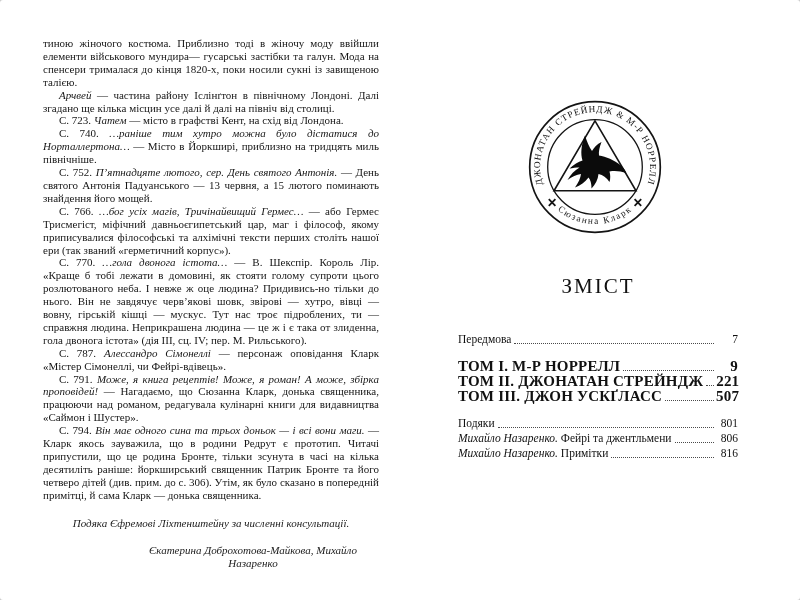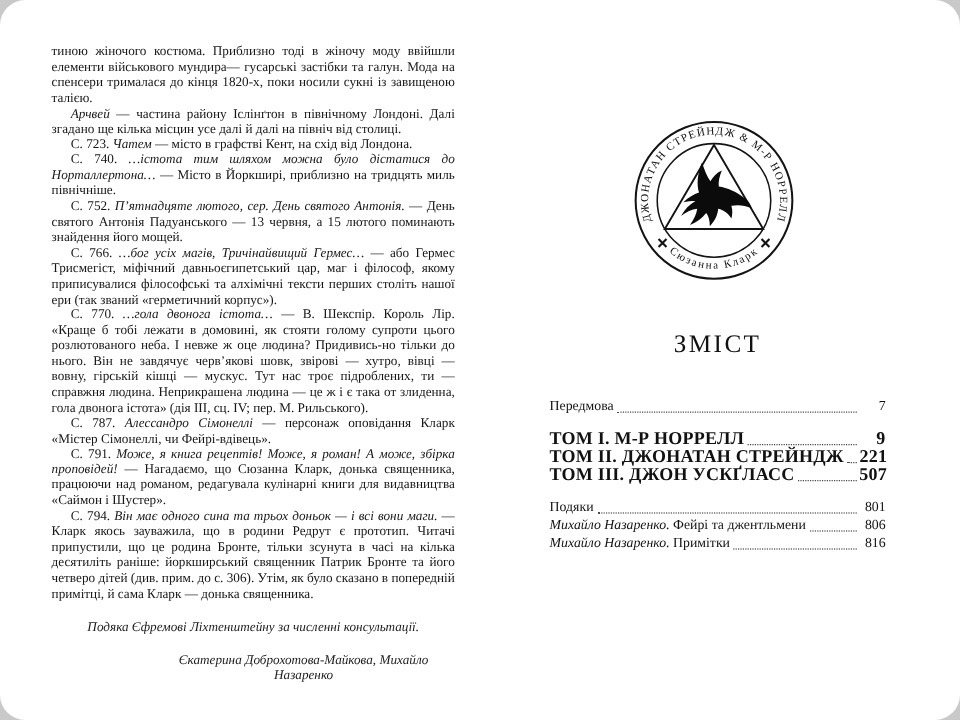--- a/index.html
+++ b/index.html
@@ -5,21 +5,21 @@
   html,body{margin:0;padding:0;}
   body{
     width:800px;height:600px;
     background:#c9c9c9;
     font-family:"Liberation Serif","DejaVu Serif",serif;
     position:relative;overflow:hidden;
   }
   .screen{
     position:absolute;inset:0;
     background:#fff;
-    border-radius:21px;
+    border-radius:3px;
     overflow:hidden;
   }
   
   .left-col{
     position:absolute;left:43px;top:37px;width:336px;
     color:#161616;
     font-size:11px;line-height:12.9px;
     text-align:justify;
   }
   .para{margin:0;text-indent:16px;}
@@ -74,21 +74,21 @@
 </head>
 <body>
 
 <div class="screen">
 
   <div class="left-col">
     <div id="left-paragraphs">
         <p class="para noindent"><span>тиною жіночого костюма. Приблизно тоді в жіночу моду ввійшли елементи військового мундира— гусарські застібки та галун. Мода на спенсери трималася до кінця 1820-х, поки носили сукні із завищеною талією.</span></p>
         <p class="para"><i>Арчвей</i><span> — частина району Іслінґтон в північному Лондоні. Далі згадано ще кілька місцин усе далі й далі на північ від столиці.</span></p>
         <p class="para"><span>С. 723. </span><i>Чатем</i><span> — місто в графстві Кент, на схід від Лондона.</span></p>
-        <p class="para"><span>С. 740. </span><i>…істота тим шляхом можна було дістатися до Норталлертона…</i><span> — Місто в Йоркширі, приблизно на тридцять миль північніше.</span></p>
+        <p class="para"><span>С. 740. </span><i>…раніше тим хутро можна було дістатися до Норталлертона…</i><span> — Місто в Йоркширі, приблизно на тридцять миль північніше.</span></p>
         <p class="para"><span>С. 752. </span><i>П’ятнадцяте лютого, сер. День святого Антонія.</i><span> — День святого Антонія Падуанського — 13 червня, а 15 лютого поминають знайдення його мощей.</span></p>
         <p class="para"><span>С. 766. </span><i>…бог усіх магів, Тричінайвищий Гермес…</i><span> — або Гермес Трисмегіст, міфічний давньоєгипетський цар, маг і філософ, якому приписувалися філософські та алхімічні тексти перших століть нашої ери (так званий «герметичний корпус»).</span></p>
         <p class="para"><span>С. 770. </span><i>…гола двонога істота…</i><span> — В. Шекспір. Король Лір. «Краще б тобі лежати в домовині, як стояти голому супроти цього розлютованого неба. І невже ж оце людина? Придивись-но тільки до нього. Він не завдячує черв’якові шовк, звірові — хутро, вівці — вовну, гірській кішці — мускус. Тут нас троє підроблених, ти — справжня людина. Неприкрашена людина — це ж і є така от злиденна, гола двонога істота» (дія III, сц. IV; пер. М. Рильського).</span></p>
         <p class="para"><span>С. 787. </span><i>Алессандро Сімонеллі</i><span> — персонаж оповідання Кларк «Містер Сімонеллі, чи Фейрі-вдівець».</span></p>
         <p class="para"><span>С. 791. </span><i>Може, я книга рецептів! Може, я роман! А може, збірка проповідей!</i><span> — Нагадаємо, що Сюзанна Кларк, донька священника, працюючи над романом, редагувала кулінарні книги для видавництва «Саймон і Шустер».</span></p>
         <p class="para"><span>С. 794. </span><i>Він має одного сина та трьох доньок — і всі вони маги.</i><span> — Кларк якось зауважила, що в родини Редрут є прототип. Читачі припустили, що це родина Бронте, тільки зсунута в часі на кілька десятиліть раніше: йоркширський священник Патрик Бронте та його четверо дітей (див. прим. до с. 306). Утім, як було сказано в попередній примітці, й сама Кларк — донька священника.</span></p>
       </div>
     <div class="ack-line">Подяка Єфремові Ліхтенштейну за численні консультації.</div>
     <div class="authors-line">Єкатерина Доброхотова-Майкова, Михайло Назаренко</div>
   </div>

